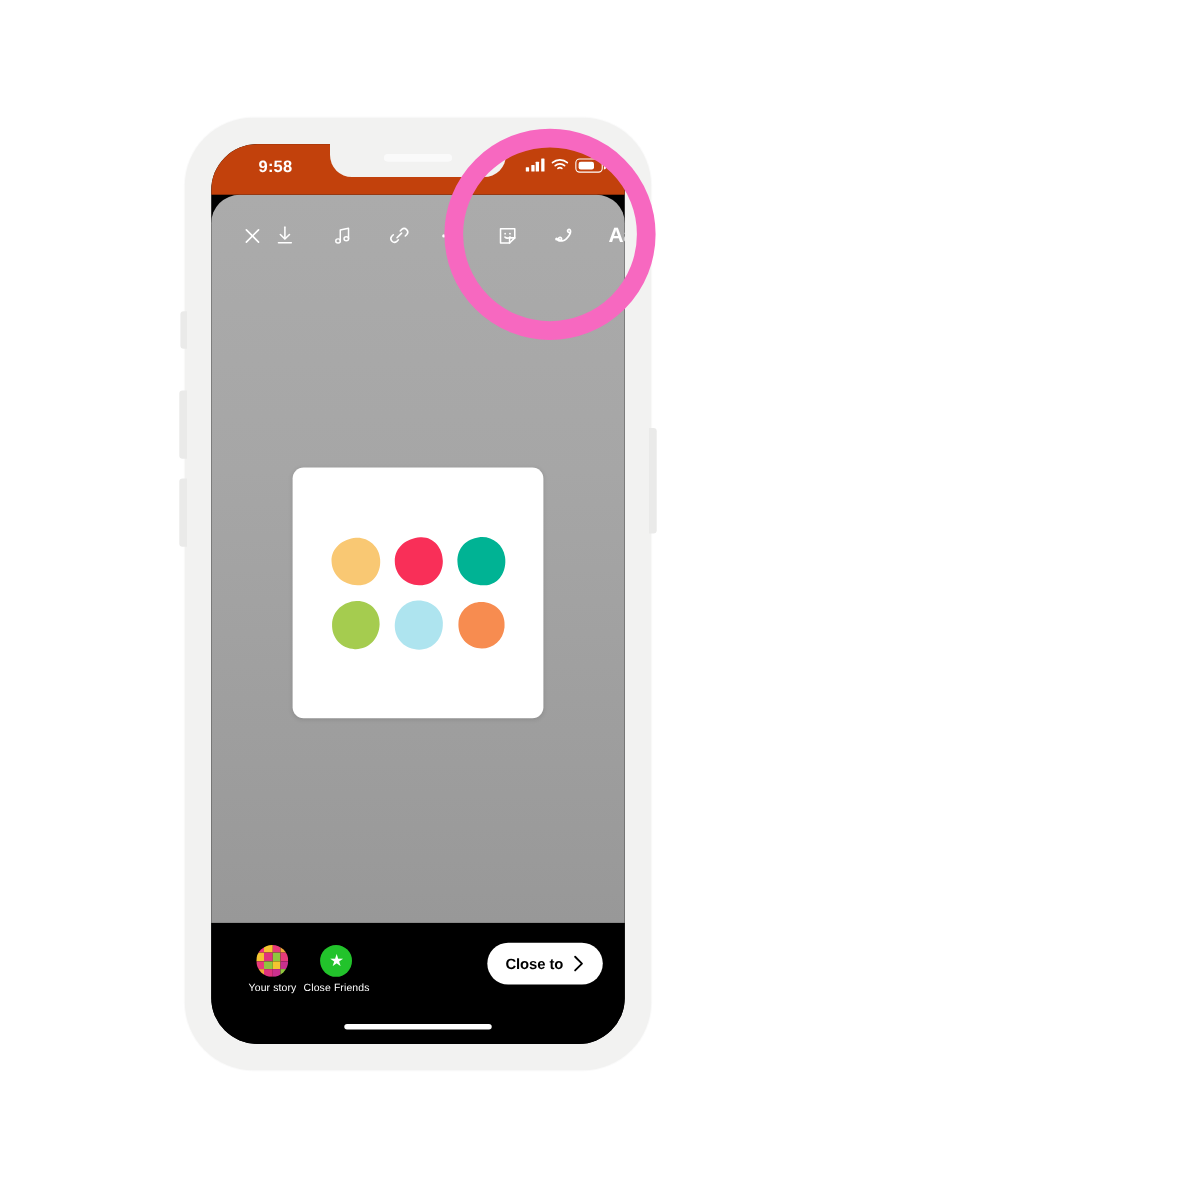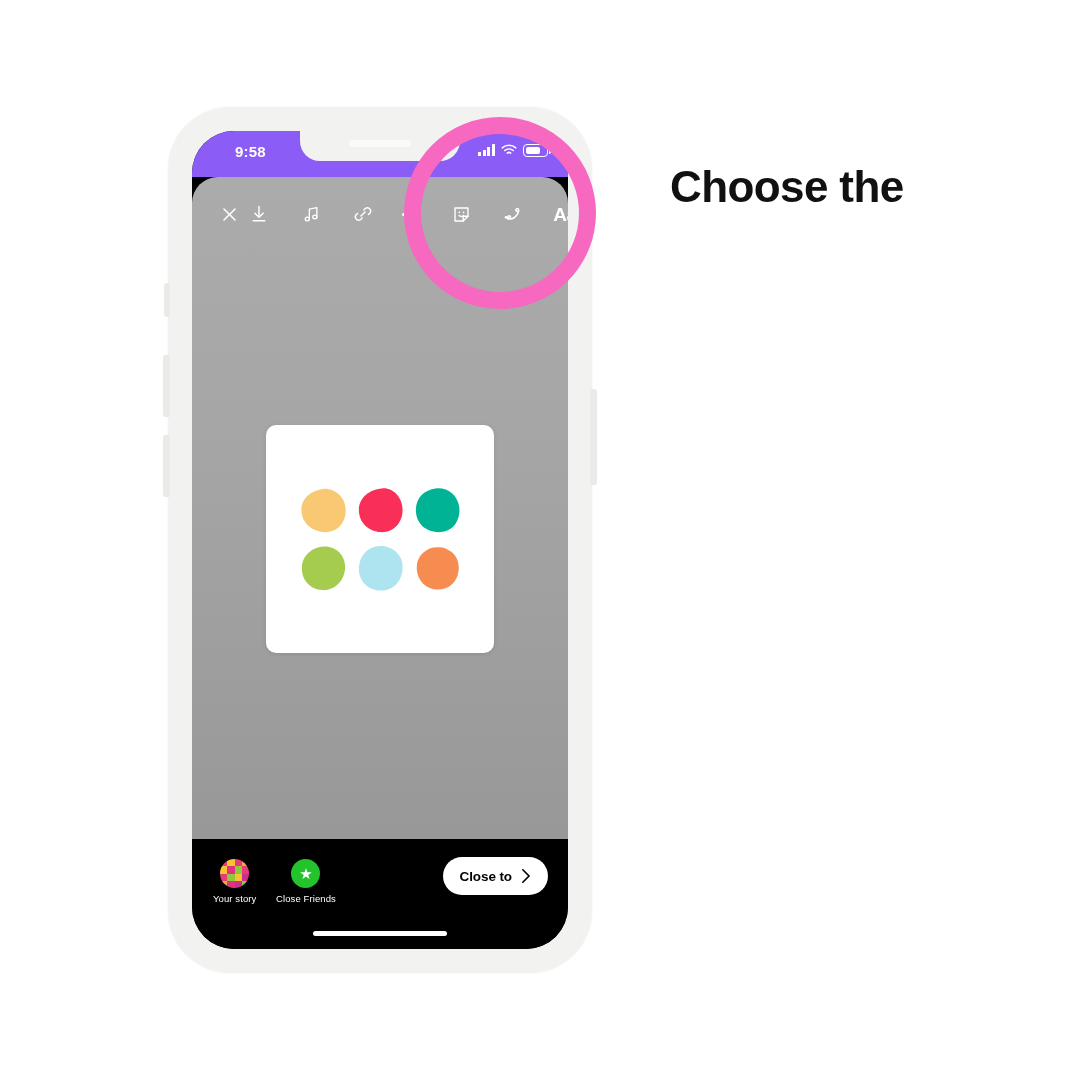--- a/index.html
+++ b/index.html
@@ -29,21 +29,21 @@
     position:absolute; left:24px; top:24px;
     width:376px; height:818px;
     background:#000;
     border-radius:42px;
     overflow:hidden;
   }
 
   
   .statusbar{
     position:absolute; top:0; left:0; width:100%; height:46px;
-    background:#8b5cf6; color:#fff; z-index:6;
+    background:#c2410c; color:#fff; z-index:6;
   }
   .status-time{
     position:absolute; left:43px; top:12px;
     font-size:15px; font-weight:700; letter-spacing:0.2px; color:#fff;
   }
   .notch{
     position:absolute; left:50%; transform:translateX(-50%); top:-8px;
     width:160px; height:38px; background:#f2f2f1; border-radius:0 0 20px 20px;
   }
   .notch-speaker{
@@ -118,21 +118,21 @@
   .blob{ width:47px; height:47px; }
 
   
   .bottom-bar{
     position:absolute; left:0; bottom:0; width:376px; height:110px;
     background:#000; z-index:5;
   }
   .dest{
     position:absolute; display:flex; flex-direction:column; align-items:center; gap:5px;
   }
-  .dest-yourstory{ left:21px; top:20px; }
+  .dest-yourstory{ left:34px; top:20px; }
   .dest-closefriends{ left:84px; top:20px; }
   .dest-label{
     font-size:9.5px; color:#fff; font-weight:400; white-space:nowrap; letter-spacing:0.1px;
   }
   .avatar-grid{
     width:29px; height:29px; border-radius:50%; overflow:hidden;
     display:grid; grid-template-columns:repeat(4,1fr); grid-template-rows:repeat(4,1fr);
   }
   .avatar-grid i{ display:block; }
   .cf-circle{
@@ -353,16 +353,15 @@
 
         <div class="home-indicator"></div>
       </div>
 
     </div>
   </div>
 
   <div class="annot-circle"></div>
 
   <div class="caption">
-    <div class="caption-line">Choose the</div>
   </div>
 
 </div>
 
 </body></html>

